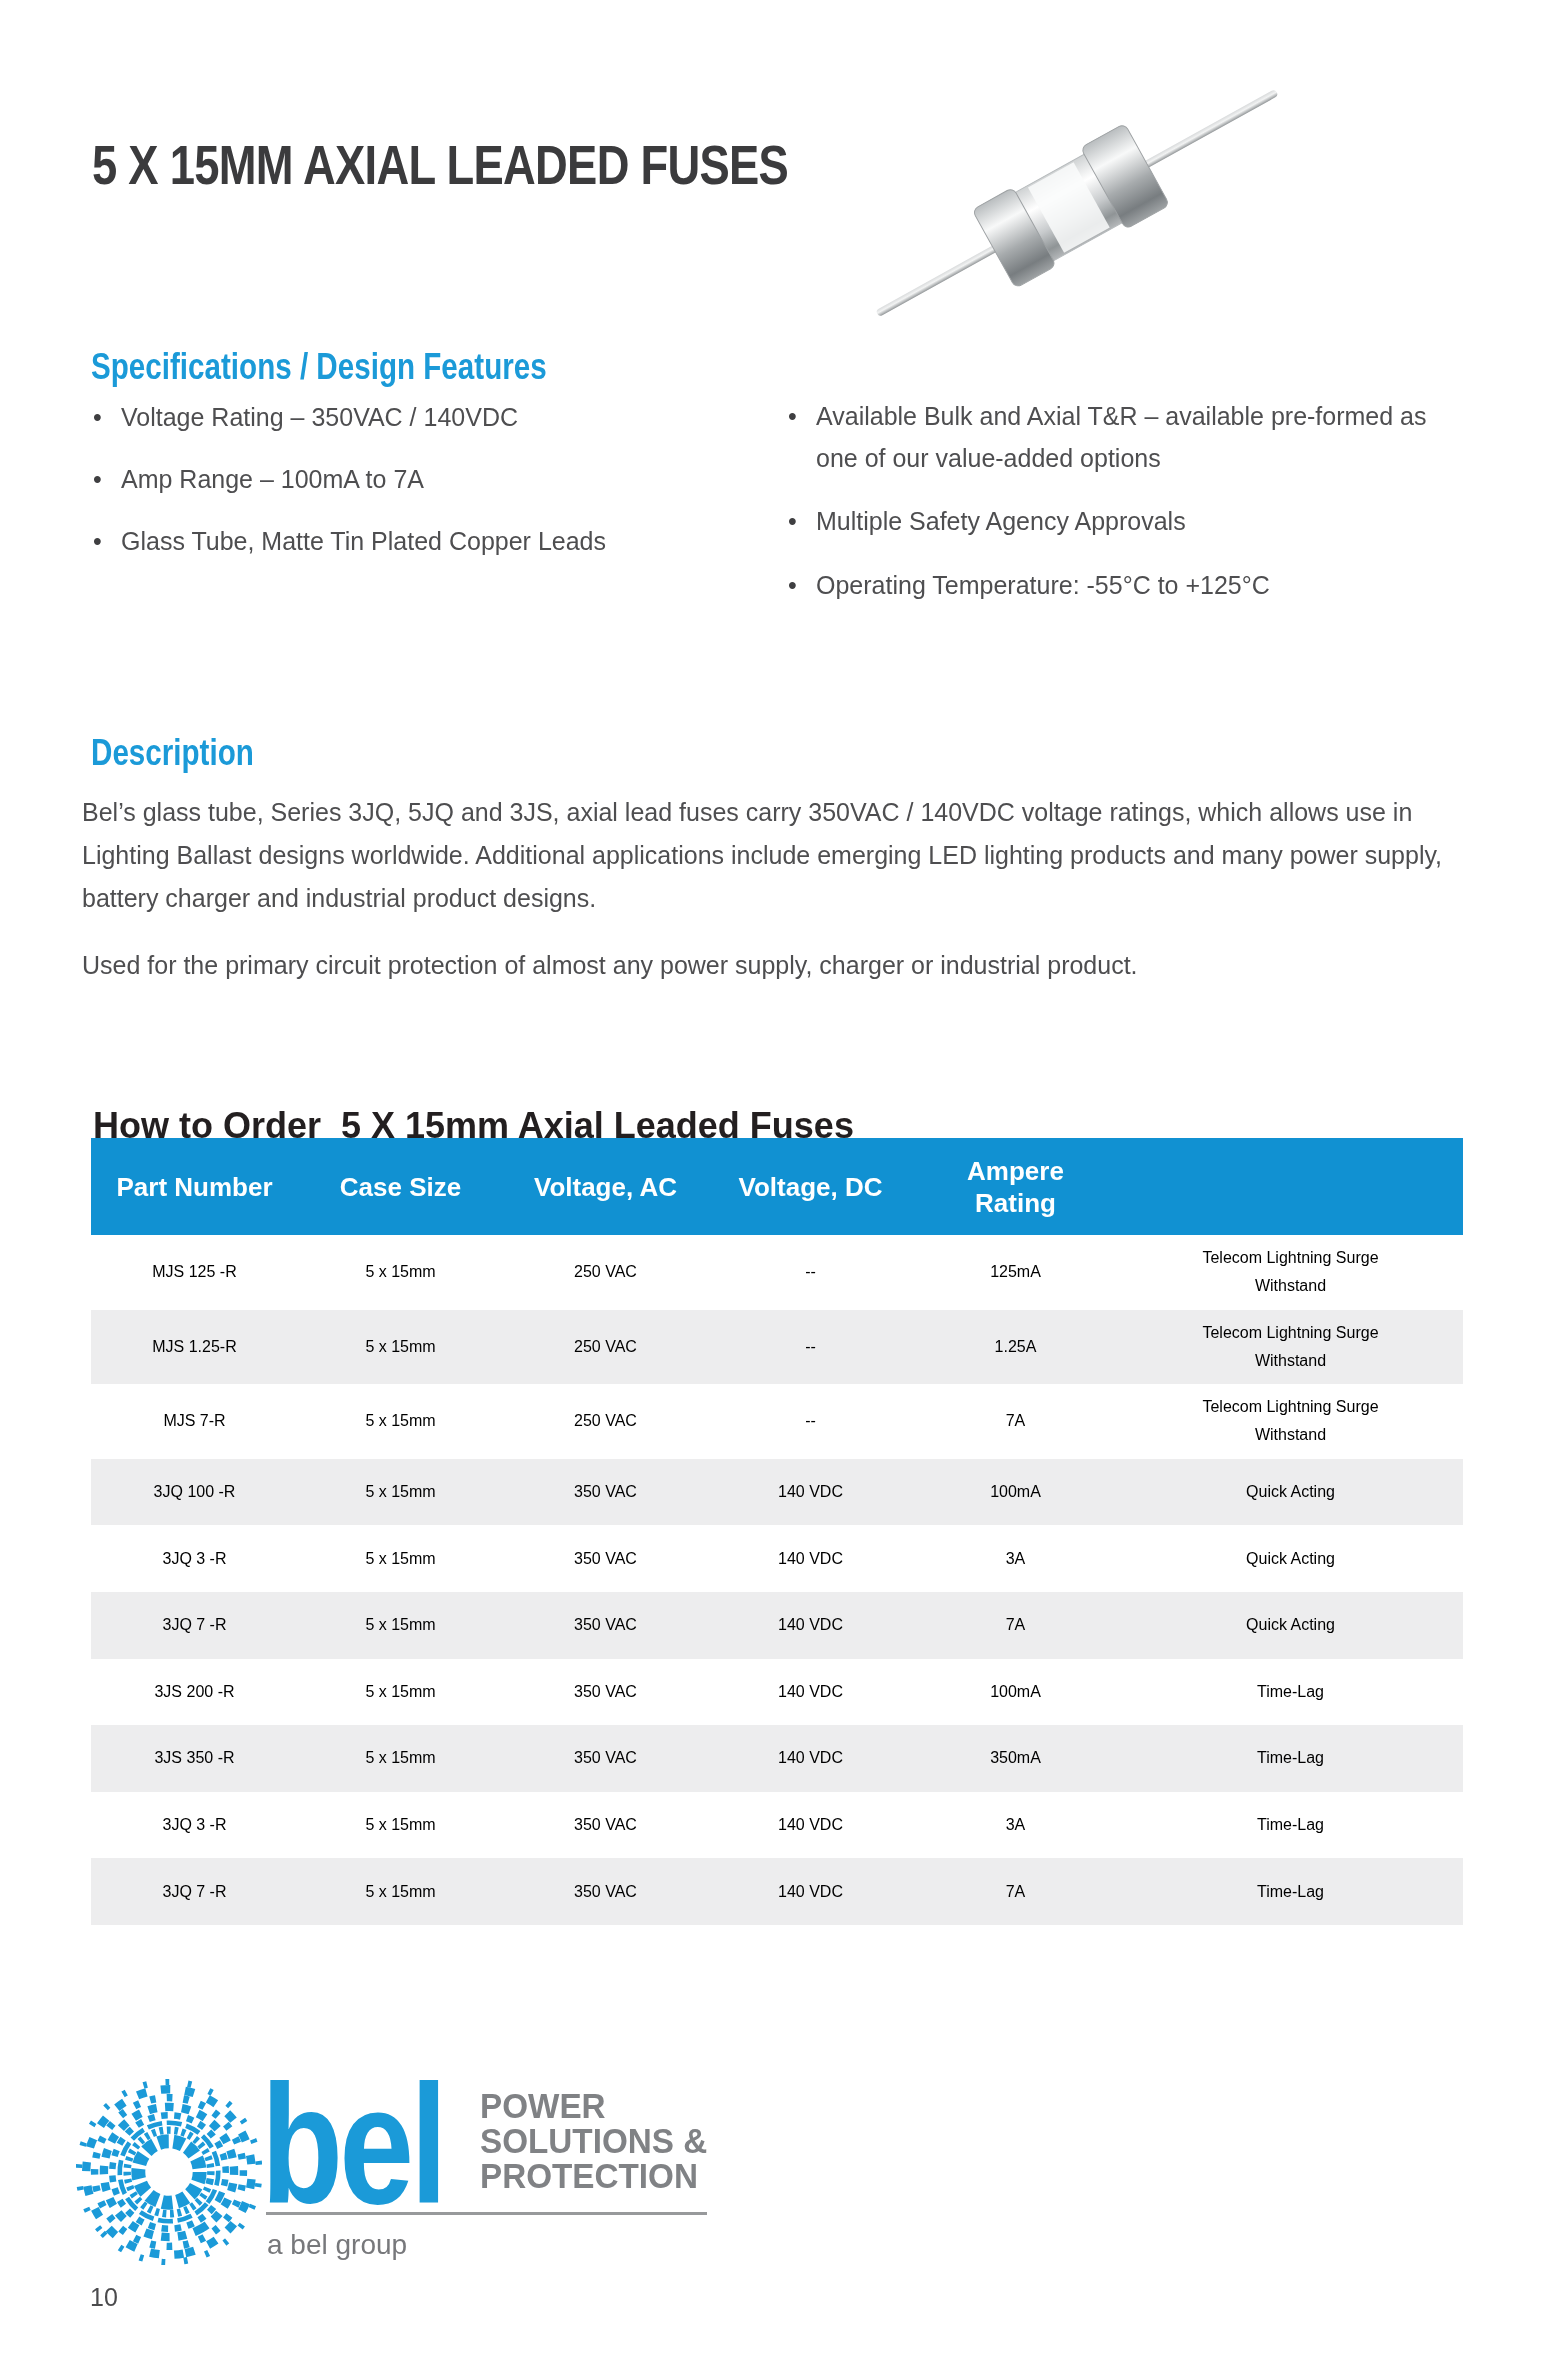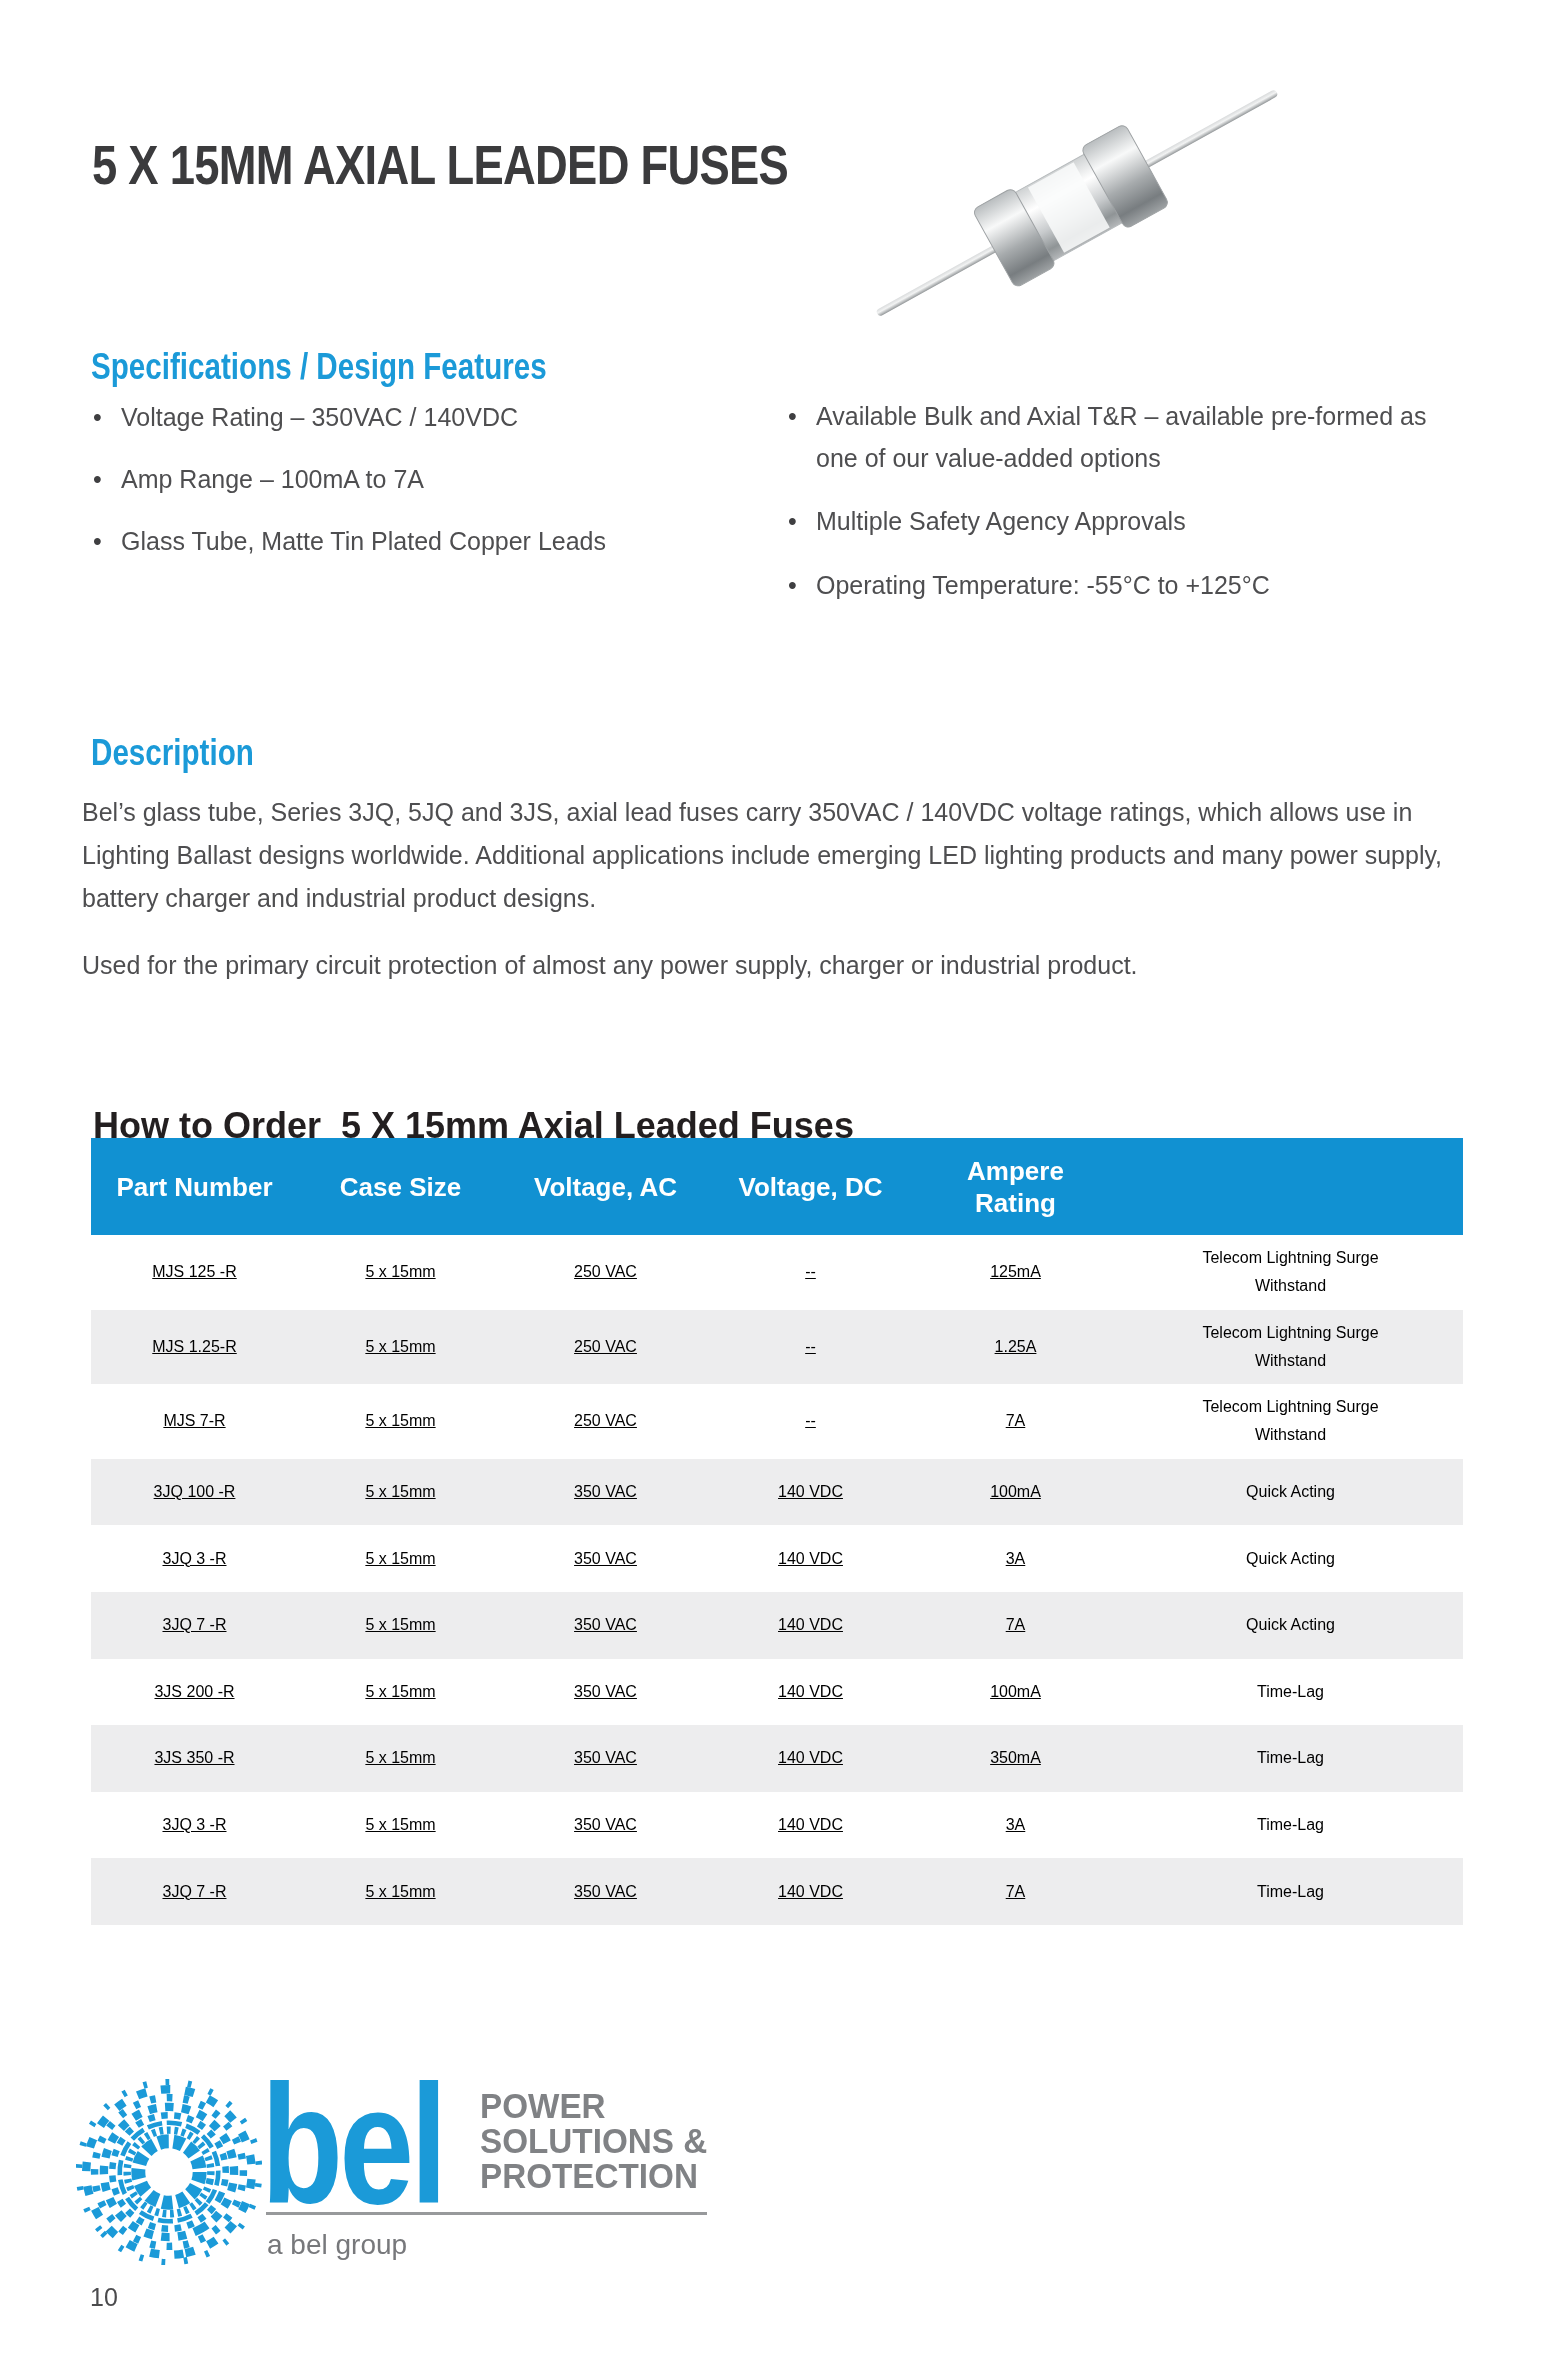--- a/index.html
+++ b/index.html
@@ -33,21 +33,21 @@
   
   .paragraphs{position:absolute;left:82px;top:770px;width:1403px;margin-top:21px;}
   .paragraphs p{margin:0 0 24px 0;font-size:25px;line-height:43px;color:#4e4e50;}
   
   .order-heading{
     position:absolute;left:93px;top:1074px;font-size:36px;line-height:32px;font-weight:bold;
     color:#231f20;white-space:pre-wrap;
   }
   
   .order-table{position:absolute;left:91px;top:1138px;width:1372px;}
-  .thead,.tr{display:grid;grid-template-columns:207px 205px 205px 205px 205px 345px;text-decoration:underline;}
+  .thead,.tr{display:grid;grid-template-columns:207px 205px 205px 205px 205px 345px;}
   .thead{
     height:97px;background:#1191d2;color:#ffffff;font-weight:bold;font-size:26px;line-height:32px;
     align-items:center;justify-items:center;text-align:center;
   }
   .th span{display:inline-block;}
   .th:nth-child(5) span{max-width:140px;}
   .th:nth-child(6) span{max-width:238px;}
   .tr{
     min-height:48px;padding:9.3px 0;align-items:center;justify-items:center;text-align:center;
     font-size:16px;line-height:28px;color:#000000;background:#ffffff;

